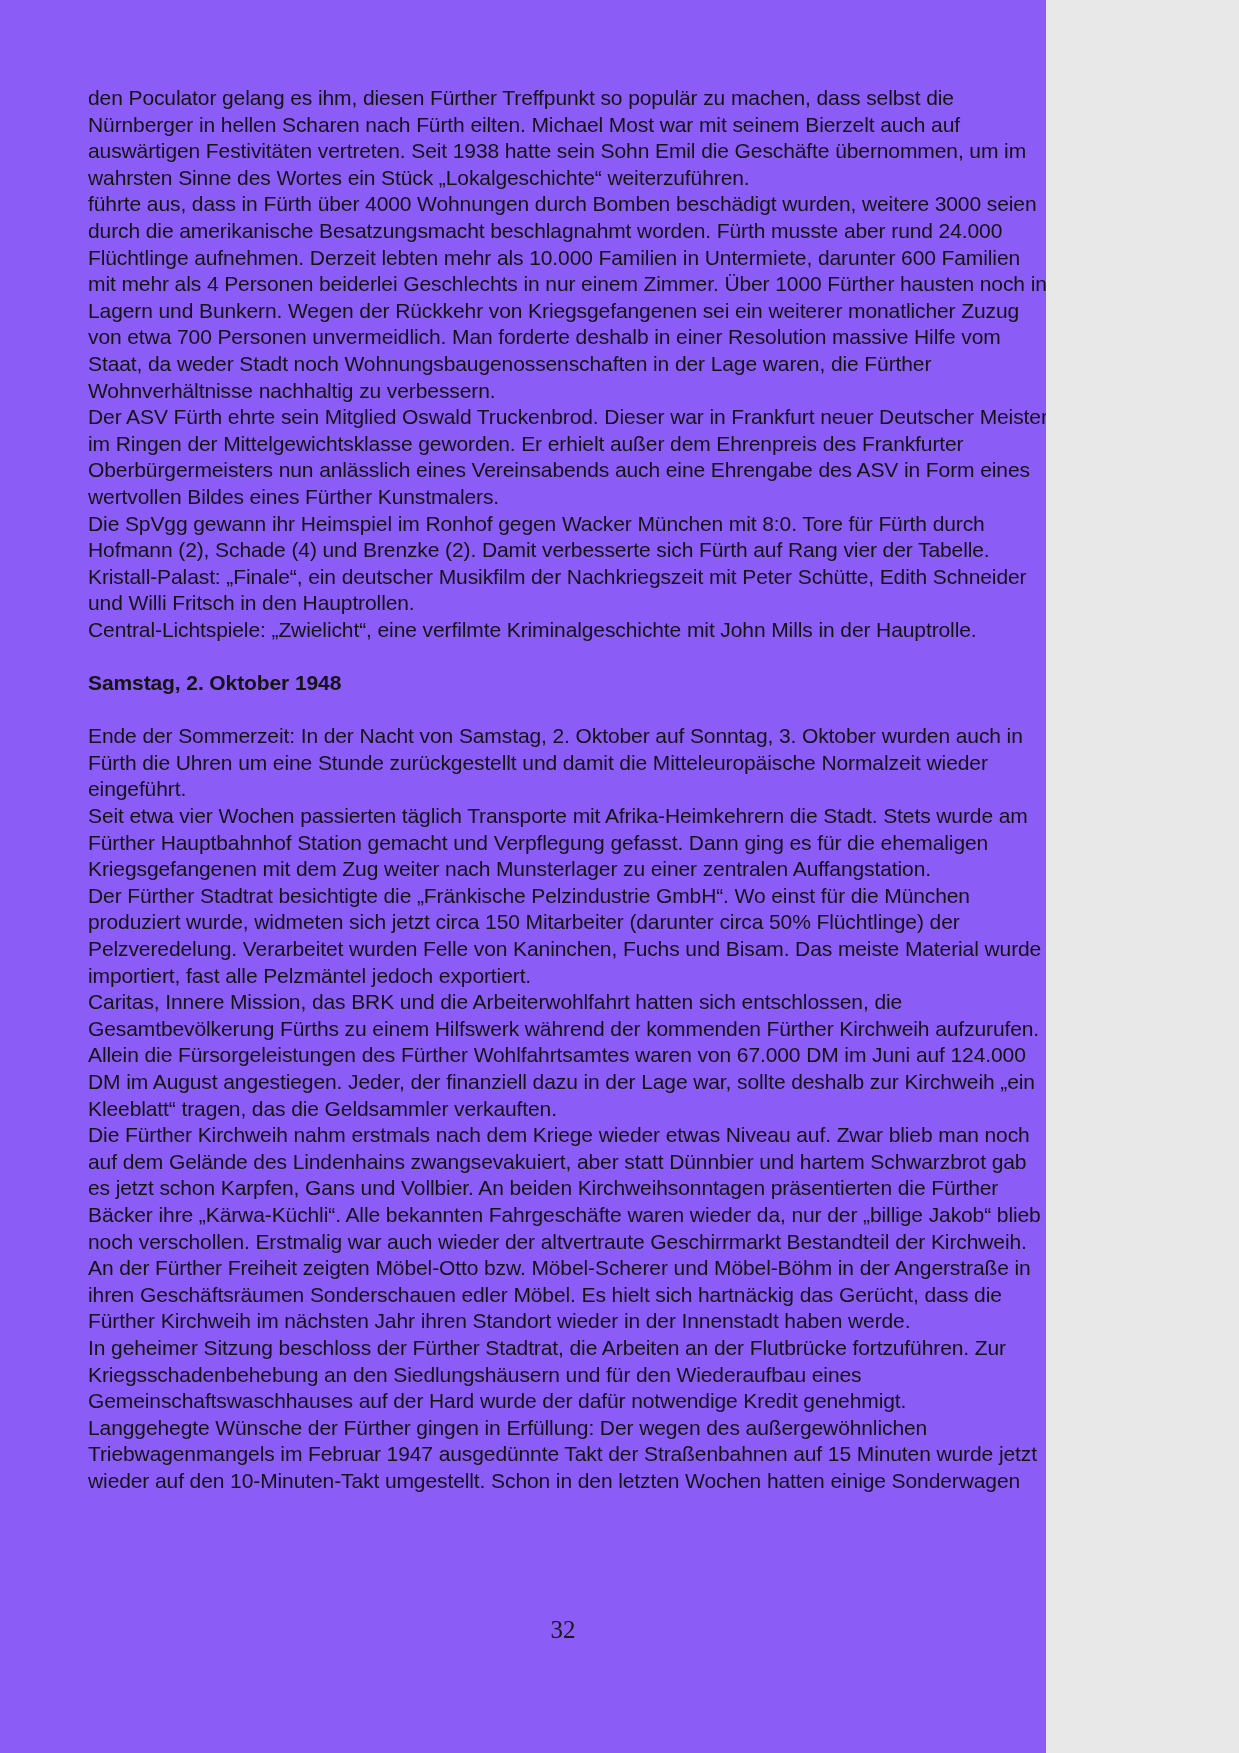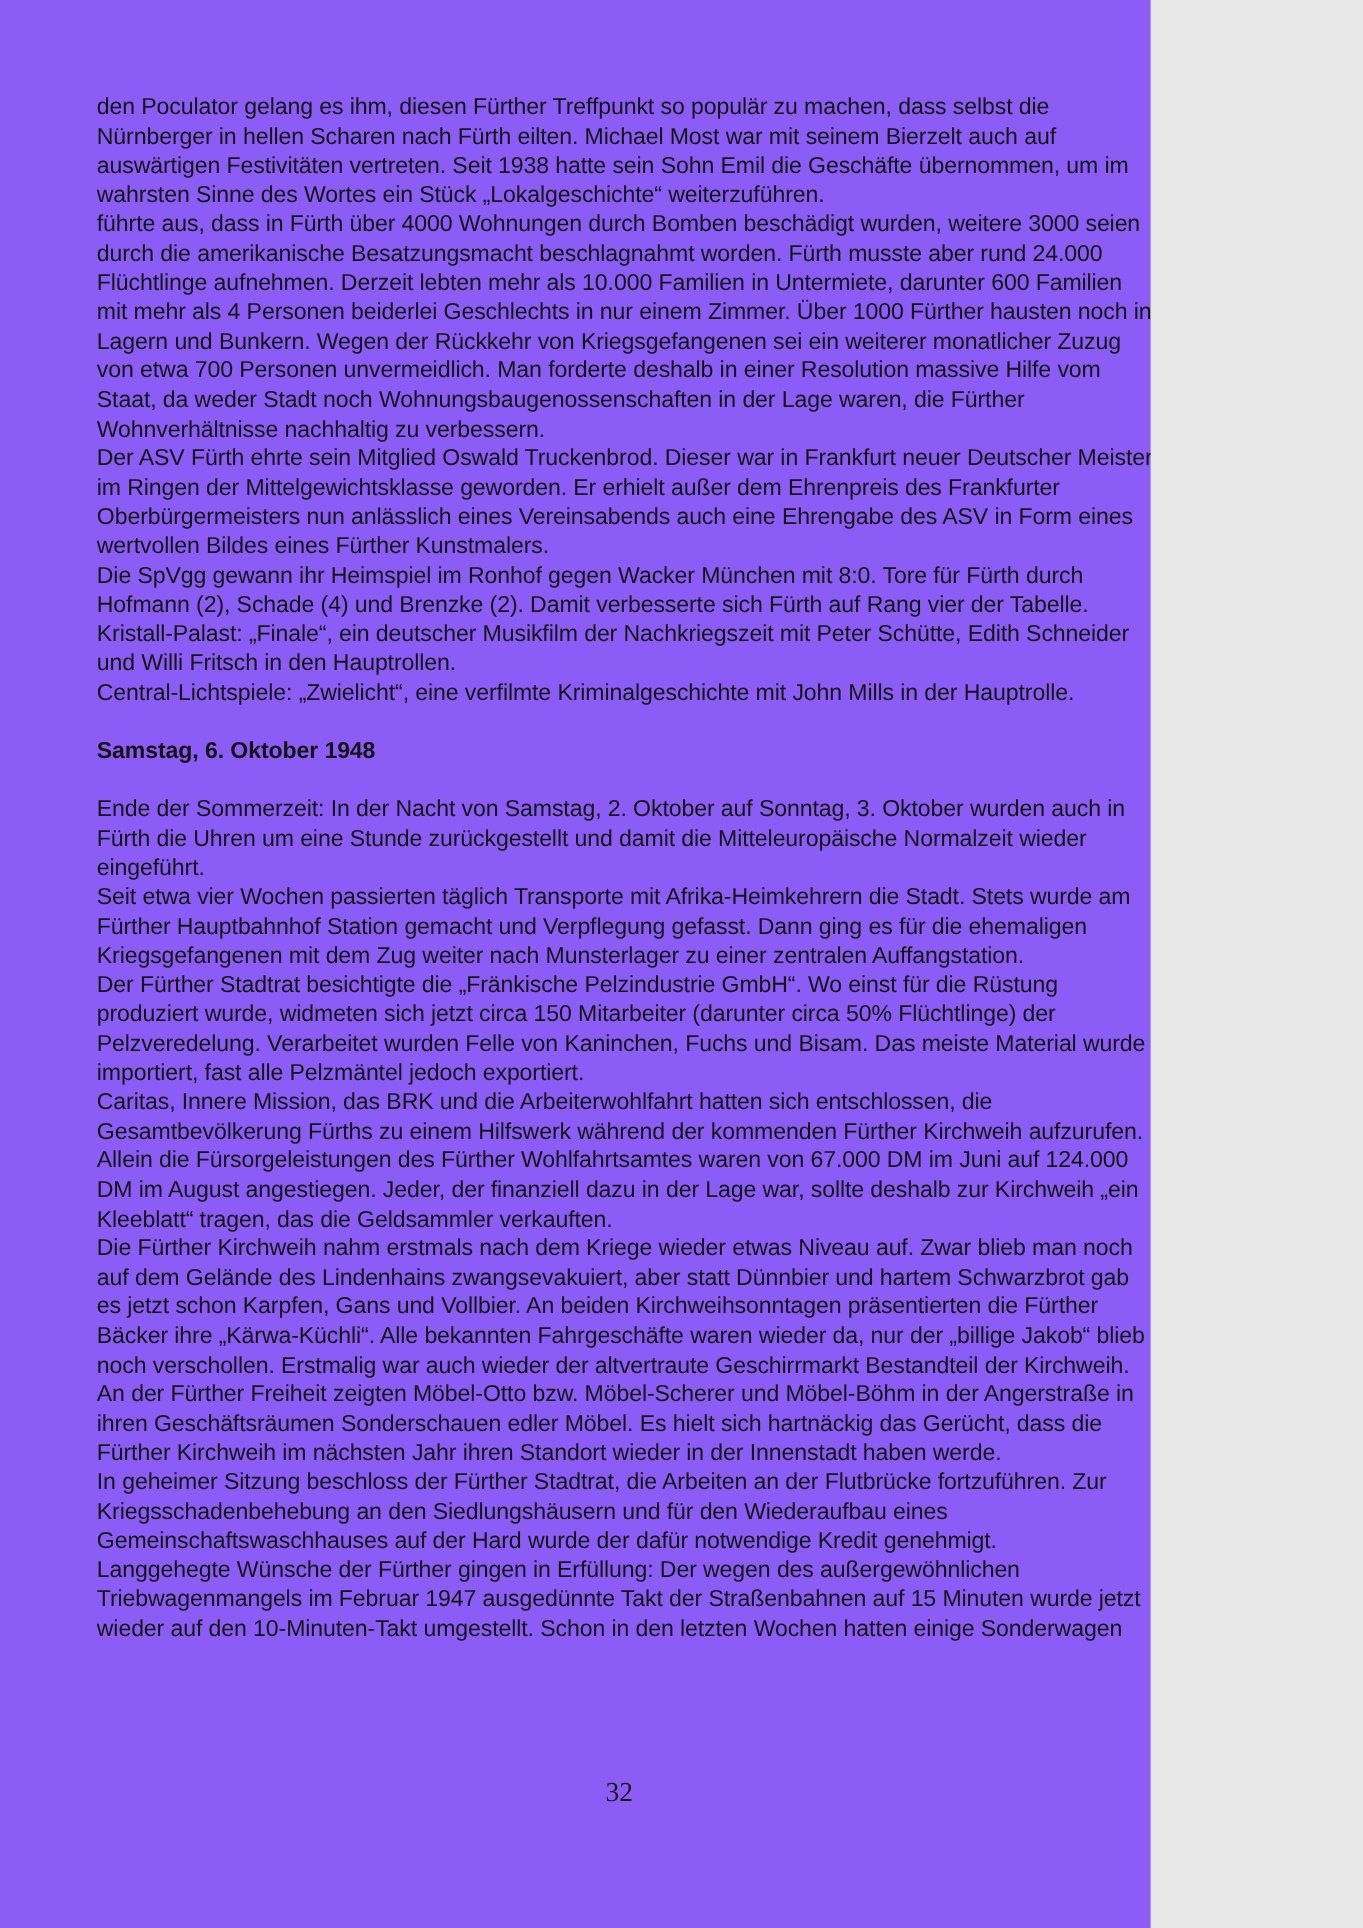--- a/index.html
+++ b/index.html
@@ -73,29 +73,29 @@
         <div class="line">Der ASV Fürth ehrte sein Mitglied Oswald Truckenbrod. Dieser war in Frankfurt neuer Deutscher Meister</div>
         <div class="line">im Ringen der Mittelgewichtsklasse geworden. Er erhielt außer dem Ehrenpreis des Frankfurter</div>
         <div class="line">Oberbürgermeisters nun anlässlich eines Vereinsabends auch eine Ehrengabe des ASV in Form eines</div>
         <div class="line">wertvollen Bildes eines Fürther Kunstmalers.</div>
         <div class="line">Die SpVgg gewann ihr Heimspiel im Ronhof gegen Wacker München mit 8:0. Tore für Fürth durch</div>
         <div class="line">Hofmann (2), Schade (4) und Brenzke (2). Damit verbesserte sich Fürth auf Rang vier der Tabelle.</div>
         <div class="line">Kristall-Palast: „Finale“, ein deutscher Musikfilm der Nachkriegszeit mit Peter Schütte, Edith Schneider</div>
         <div class="line">und Willi Fritsch in den Hauptrollen.</div>
         <div class="line">Central-Lichtspiele: „Zwielicht“, eine verfilmte Kriminalgeschichte mit John Mills in der Hauptrolle.</div>
       </div>
-      <div class="heading">Samstag, 6. Oktober 1948</div>
+      <div class="heading">Samstag, 2. Oktober 1948</div>
       <div class="paragraph">
         <div class="line">Ende der Sommerzeit: In der Nacht von Samstag, 2. Oktober auf Sonntag, 3. Oktober wurden auch in</div>
         <div class="line">Fürth die Uhren um eine Stunde zurückgestellt und damit die Mitteleuropäische Normalzeit wieder</div>
         <div class="line">eingeführt.</div>
         <div class="line">Seit etwa vier Wochen passierten täglich Transporte mit Afrika-Heimkehrern die Stadt. Stets wurde am</div>
         <div class="line">Fürther Hauptbahnhof Station gemacht und Verpflegung gefasst. Dann ging es für die ehemaligen</div>
         <div class="line">Kriegsgefangenen mit dem Zug weiter nach Munsterlager zu einer zentralen Auffangstation.</div>
-        <div class="line">Der Fürther Stadtrat besichtigte die „Fränkische Pelzindustrie GmbH“. Wo einst für die Rüstung</div>
+        <div class="line">Der Fürther Stadtrat besichtigte die „Fränkische Pelzindustrie GmbH“. Wo einst für die München</div>
         <div class="line">produziert wurde, widmeten sich jetzt circa 150 Mitarbeiter (darunter circa 50% Flüchtlinge) der</div>
         <div class="line">Pelzveredelung. Verarbeitet wurden Felle von Kaninchen, Fuchs und Bisam. Das meiste Material wurde</div>
         <div class="line">importiert, fast alle Pelzmäntel jedoch exportiert.</div>
         <div class="line">Caritas, Innere Mission, das BRK und die Arbeiterwohlfahrt hatten sich entschlossen, die</div>
         <div class="line">Gesamtbevölkerung Fürths zu einem Hilfswerk während der kommenden Fürther Kirchweih aufzurufen.</div>
         <div class="line">Allein die Fürsorgeleistungen des Fürther Wohlfahrtsamtes waren von 67.000 DM im Juni auf 124.000</div>
         <div class="line">DM im August angestiegen. Jeder, der finanziell dazu in der Lage war, sollte deshalb zur Kirchweih „ein</div>
         <div class="line">Kleeblatt“ tragen, das die Geldsammler verkauften.</div>
       </div>
       <div class="paragraph">

